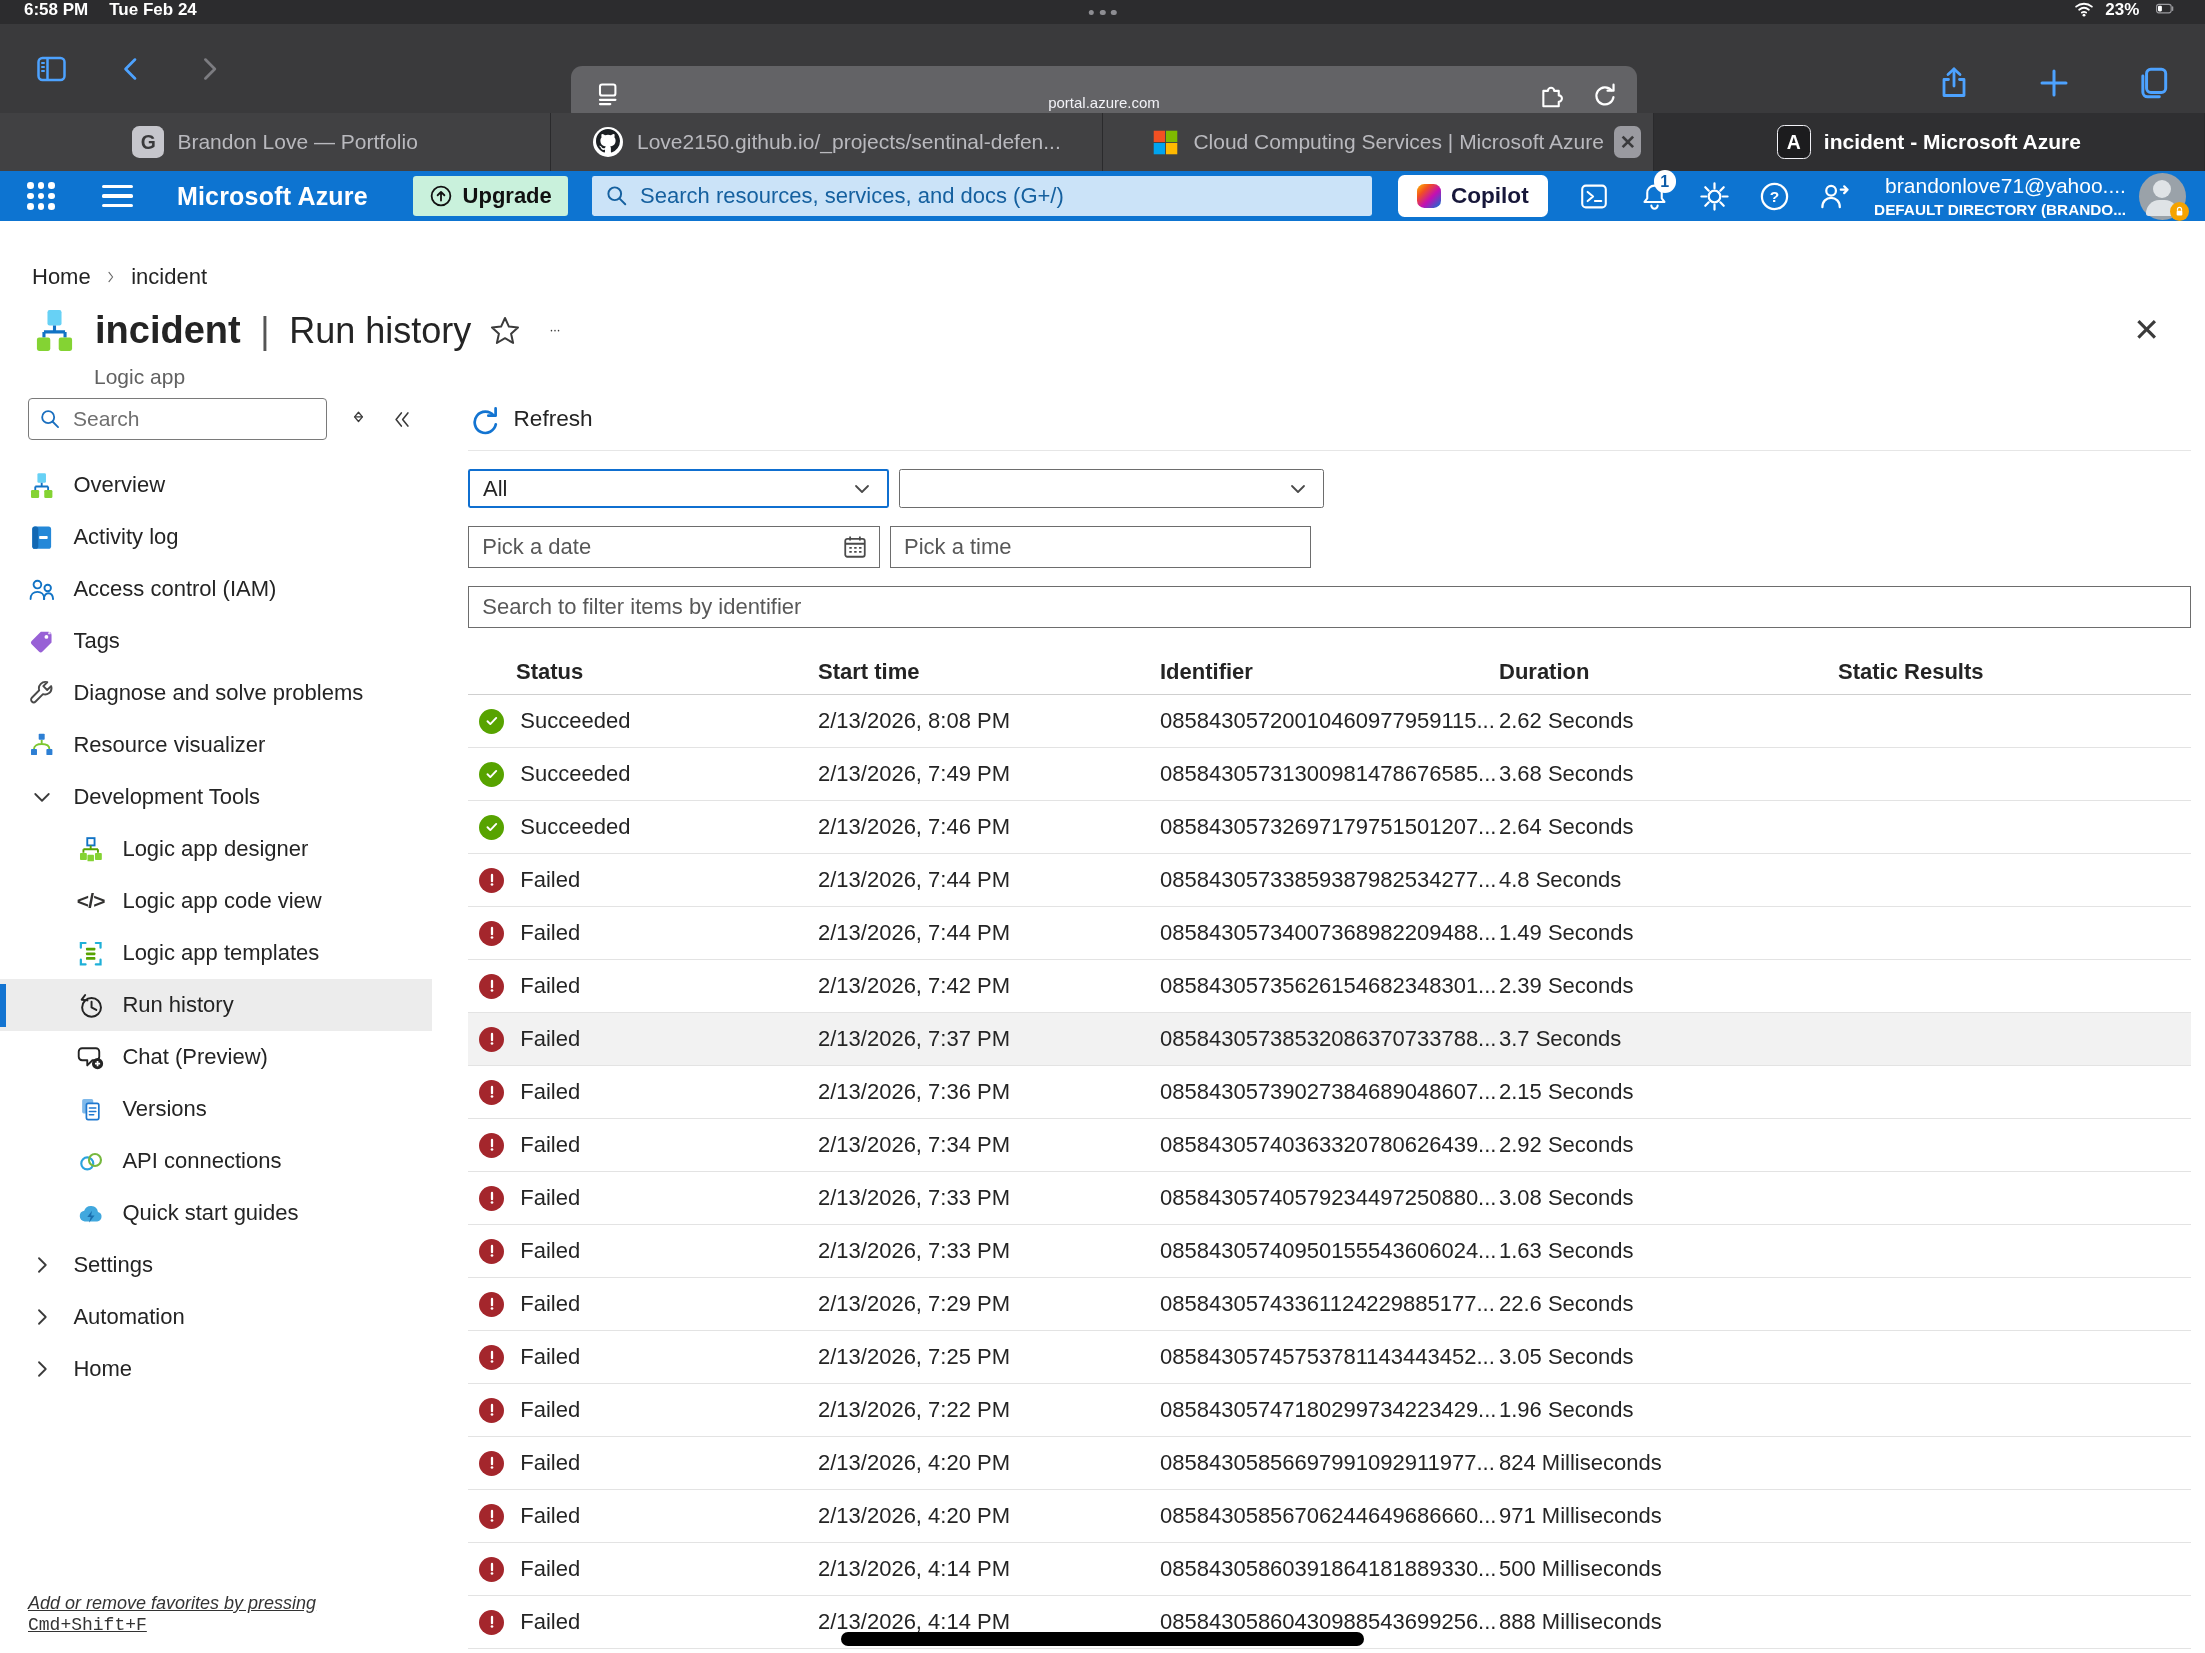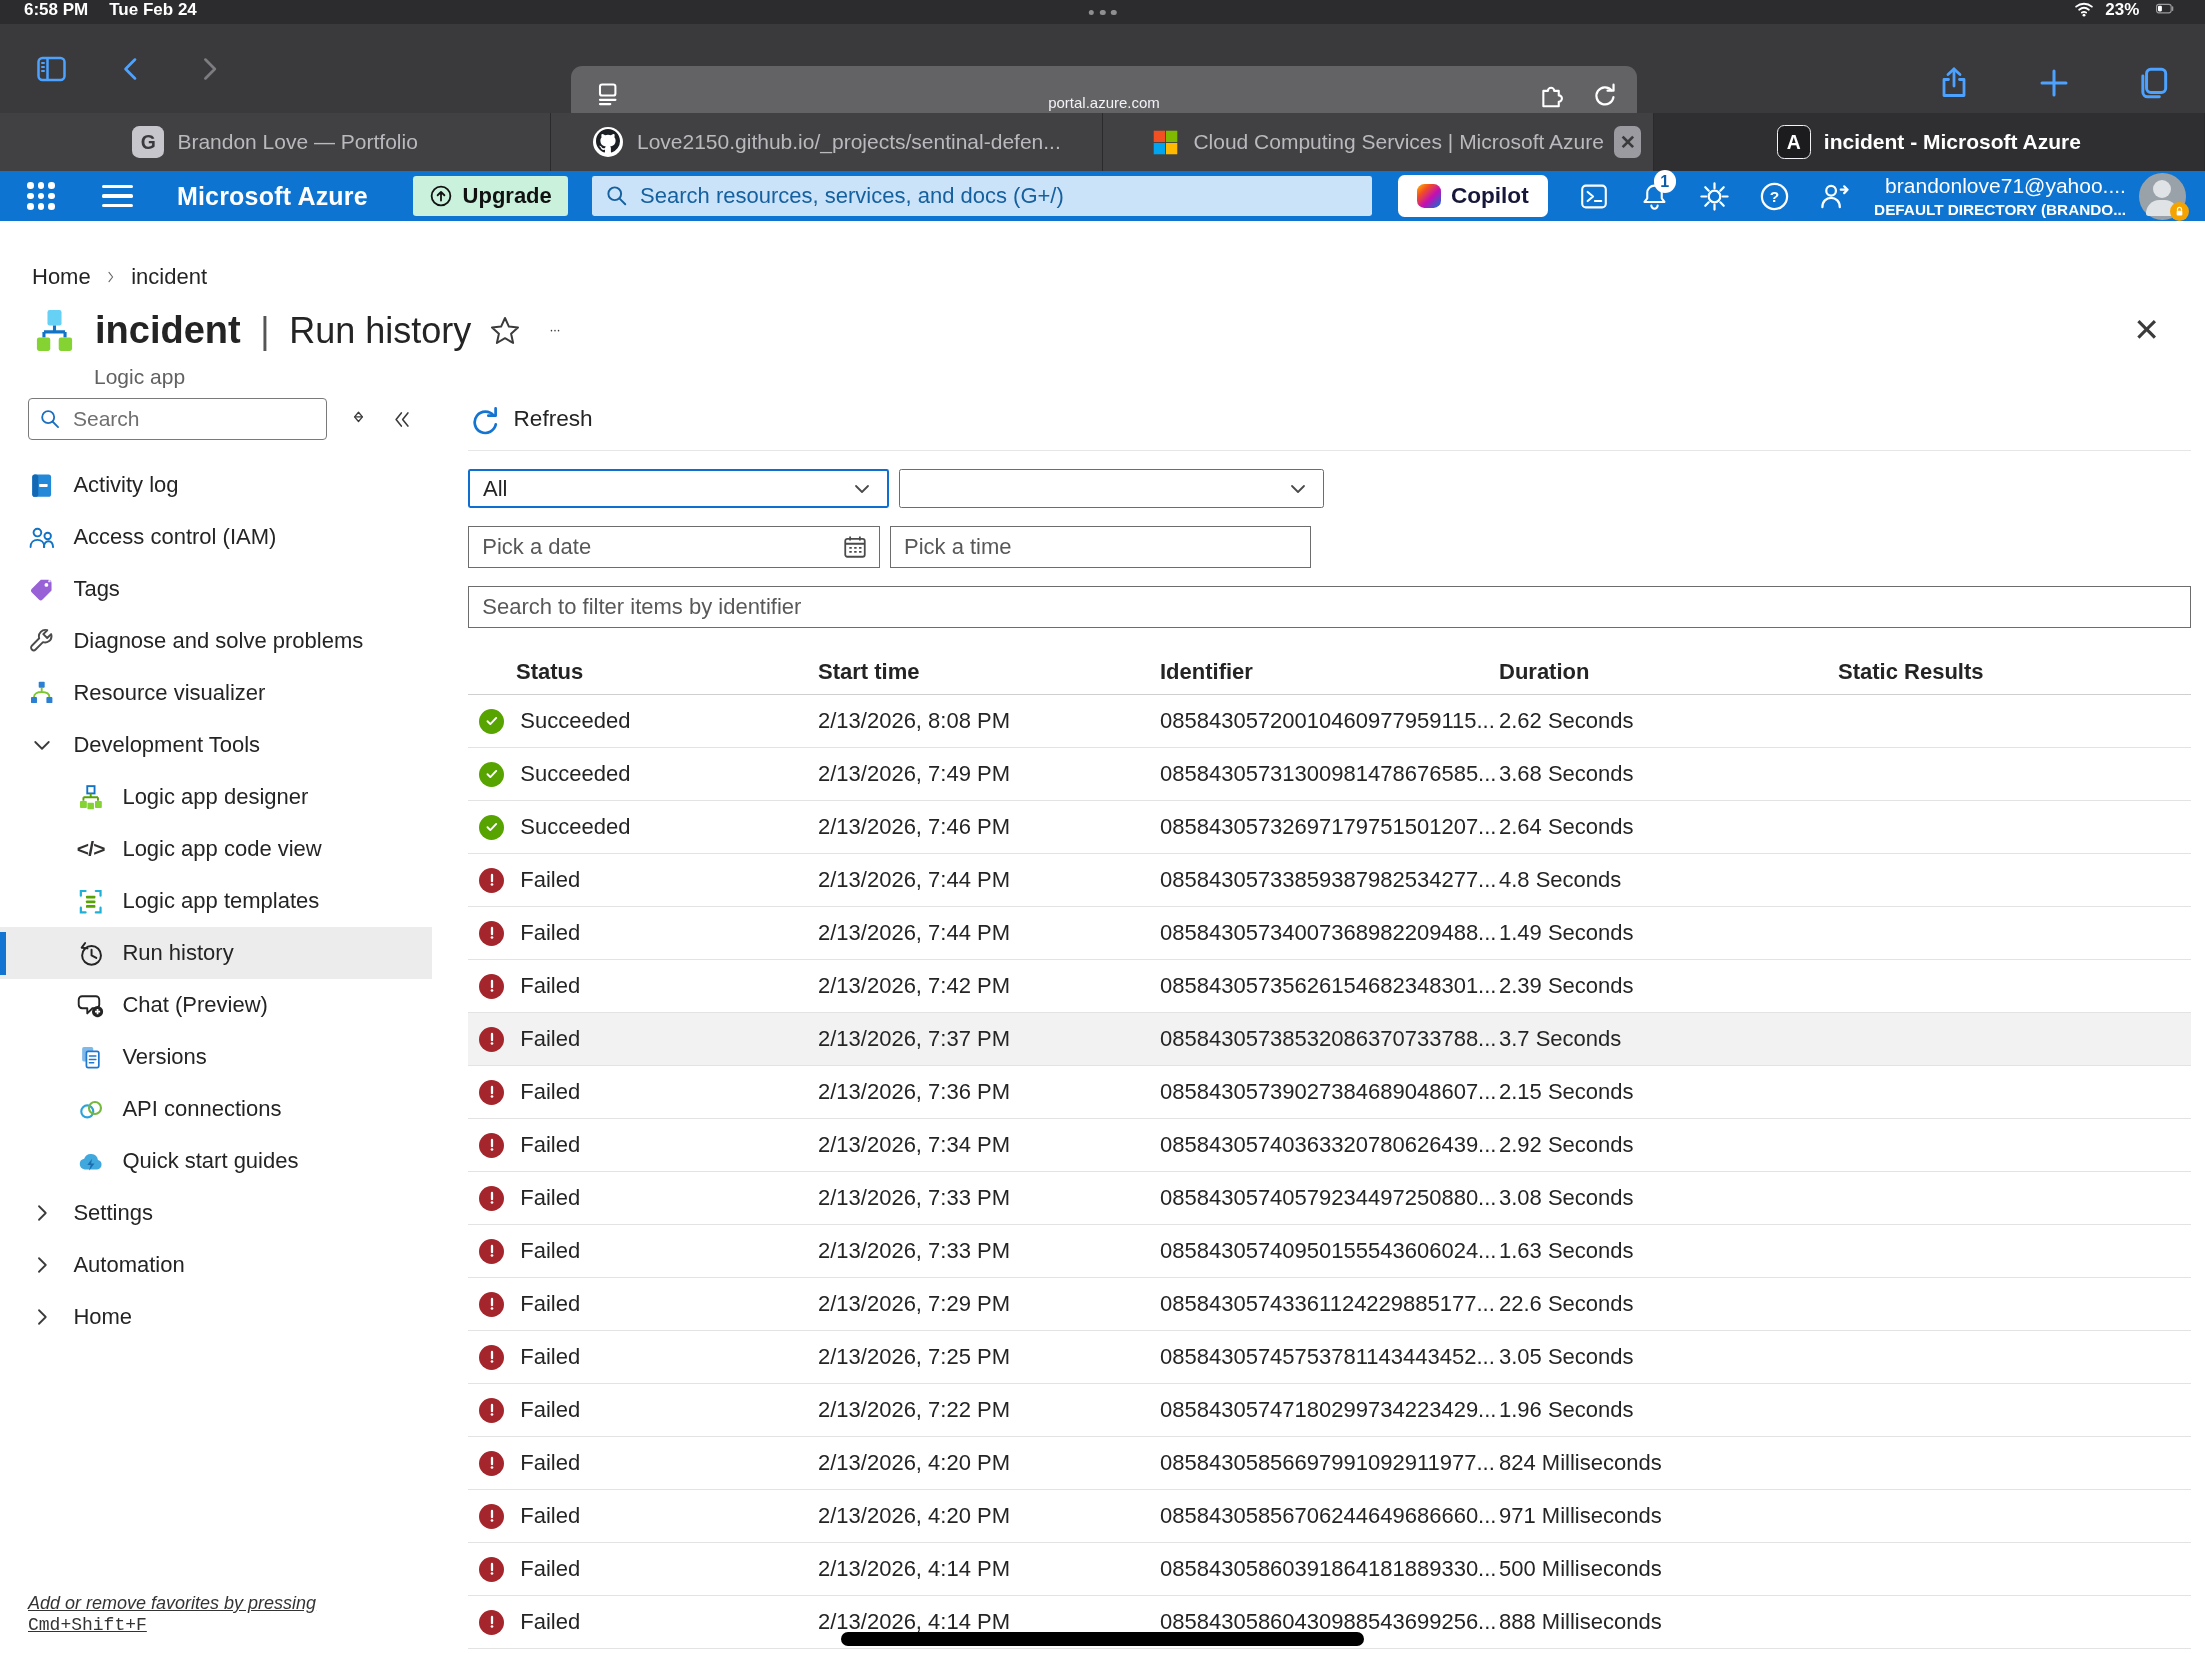--- a/index.html
+++ b/index.html
@@ -426,20 +426,31 @@
         <span class="side-mini ic">
             <svg width="24" height="21" viewBox="0 0 32 32" fill="none" xmlns="http://www.w3.org/2000/svg">
               <path d="M15 6 7 16l8 10M25 6l-8 10 8 10" stroke="#3b3b3b" stroke-width="2.4" fill="none" stroke-linecap="round" stroke-linejoin="round"></path>
             </svg>
           </span>
       </div>
       <nav id="nav">
           <div class="nav-item">
         <span class="slot ic">
               <svg width="27.4" height="27.4" viewBox="0 0 32 32" fill="none" xmlns="http://www.w3.org/2000/svg">
+                <rect x="11" y="1.5" width="10" height="11" rx="1.5" fill="#67d1f5"></rect>
+                <path d="M16 12.5v4.5M8.5 17h15M8.5 17v4M23.5 17v4" stroke="#1173c5" stroke-width="2.2"></path>
+                <rect x="3.5" y="21" width="9.5" height="9.5" rx="1.5" fill="#84d333"></rect>
+                <rect x="19" y="21" width="9.5" height="9.5" rx="1.5" fill="#84d333"></rect>
+              </svg>
+            </span>
+        <span class="lbl">Overview</span>
+      </div>
+          <div class="nav-item">
+        <span class="slot ic">
+              <svg width="27.4" height="27.4" viewBox="0 0 32 32" fill="none" xmlns="http://www.w3.org/2000/svg">
                 <rect x="5" y="3" width="22" height="26" rx="3" fill="#2488d8"></rect>
                 <rect x="5" y="3" width="7" height="26" rx="3" fill="#1268b3"></rect>
                 <rect x="13" y="14" width="10" height="3.5" rx="1" fill="#fff"></rect>
               </svg>
             </span>
         <span class="lbl">Activity log</span>
       </div>
           <div class="nav-item">
         <span class="slot ic">
               <svg width="27.4" height="27.4" viewBox="0 0 32 32" fill="none" xmlns="http://www.w3.org/2000/svg">

